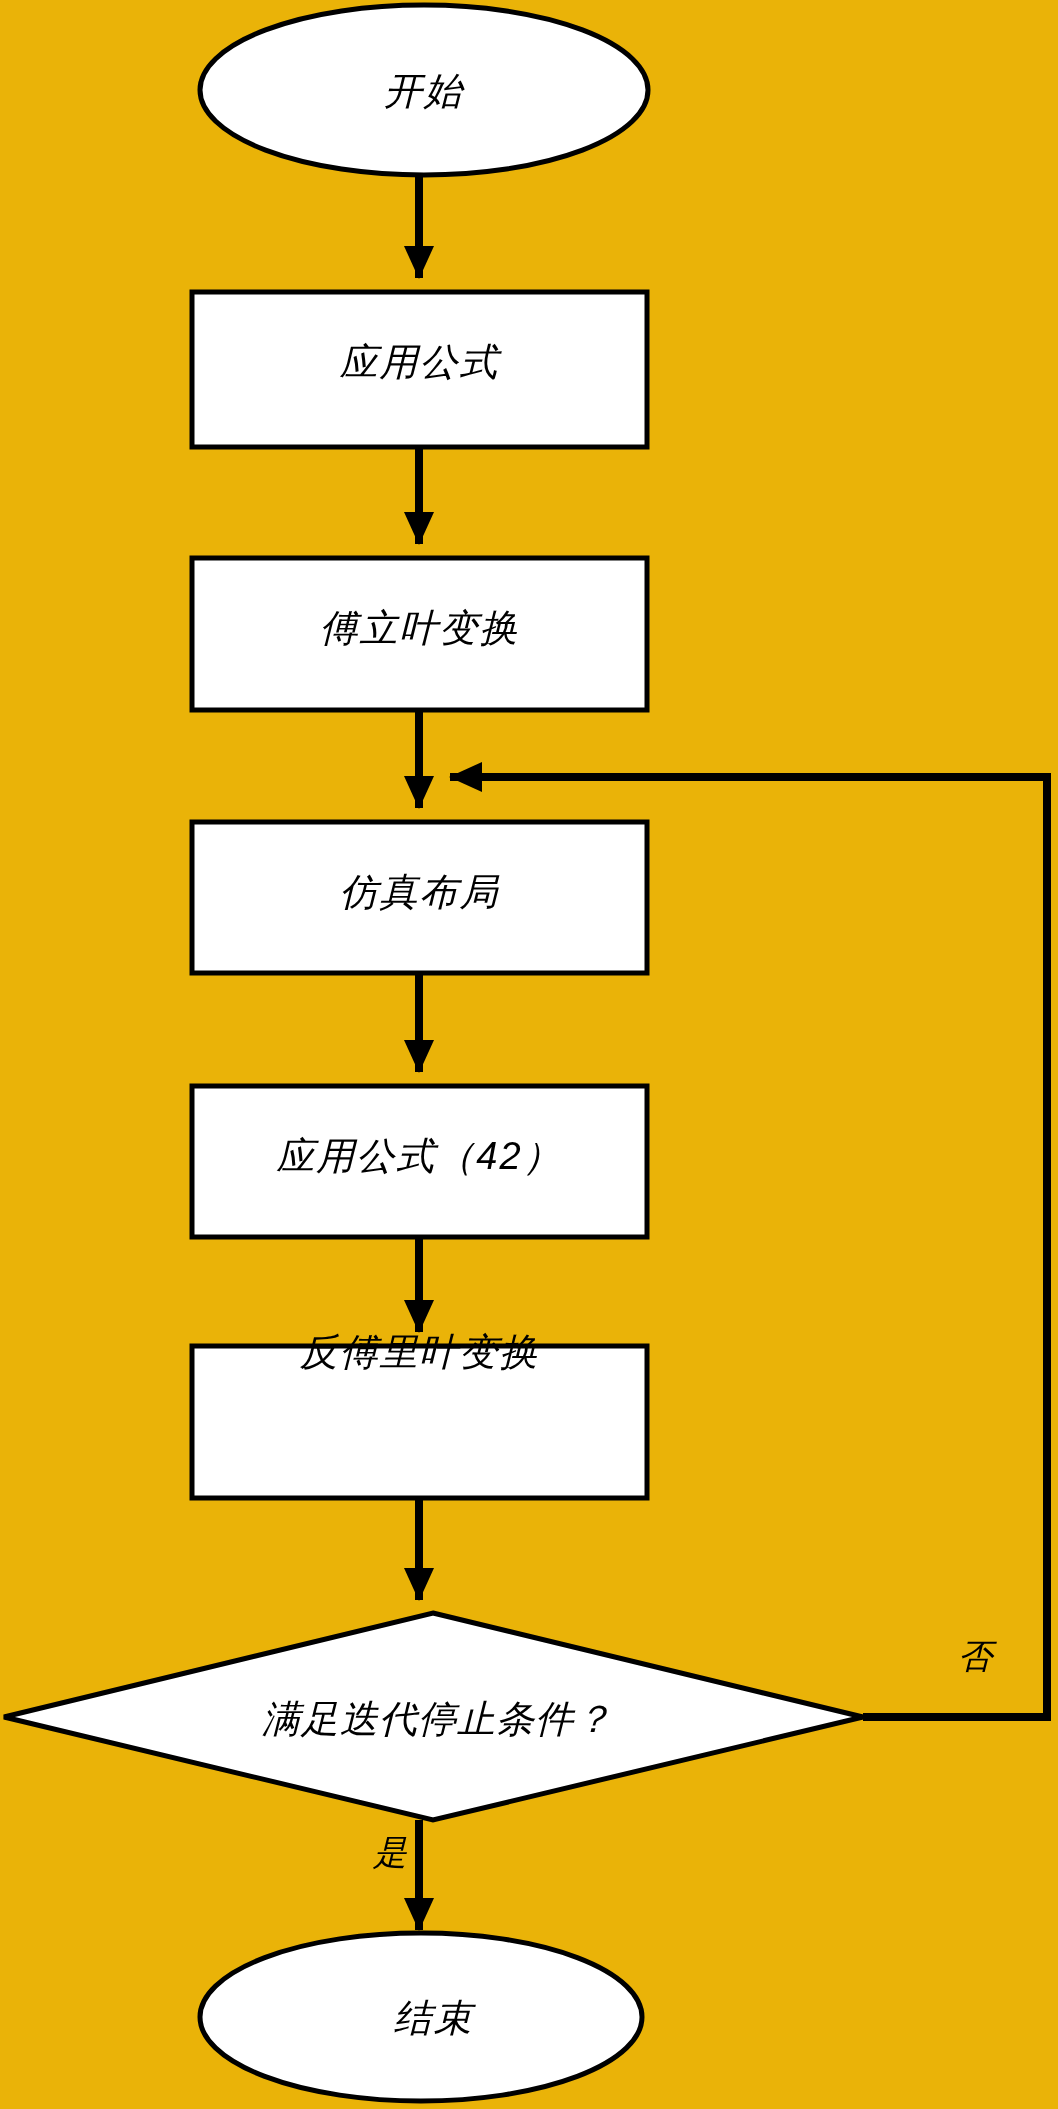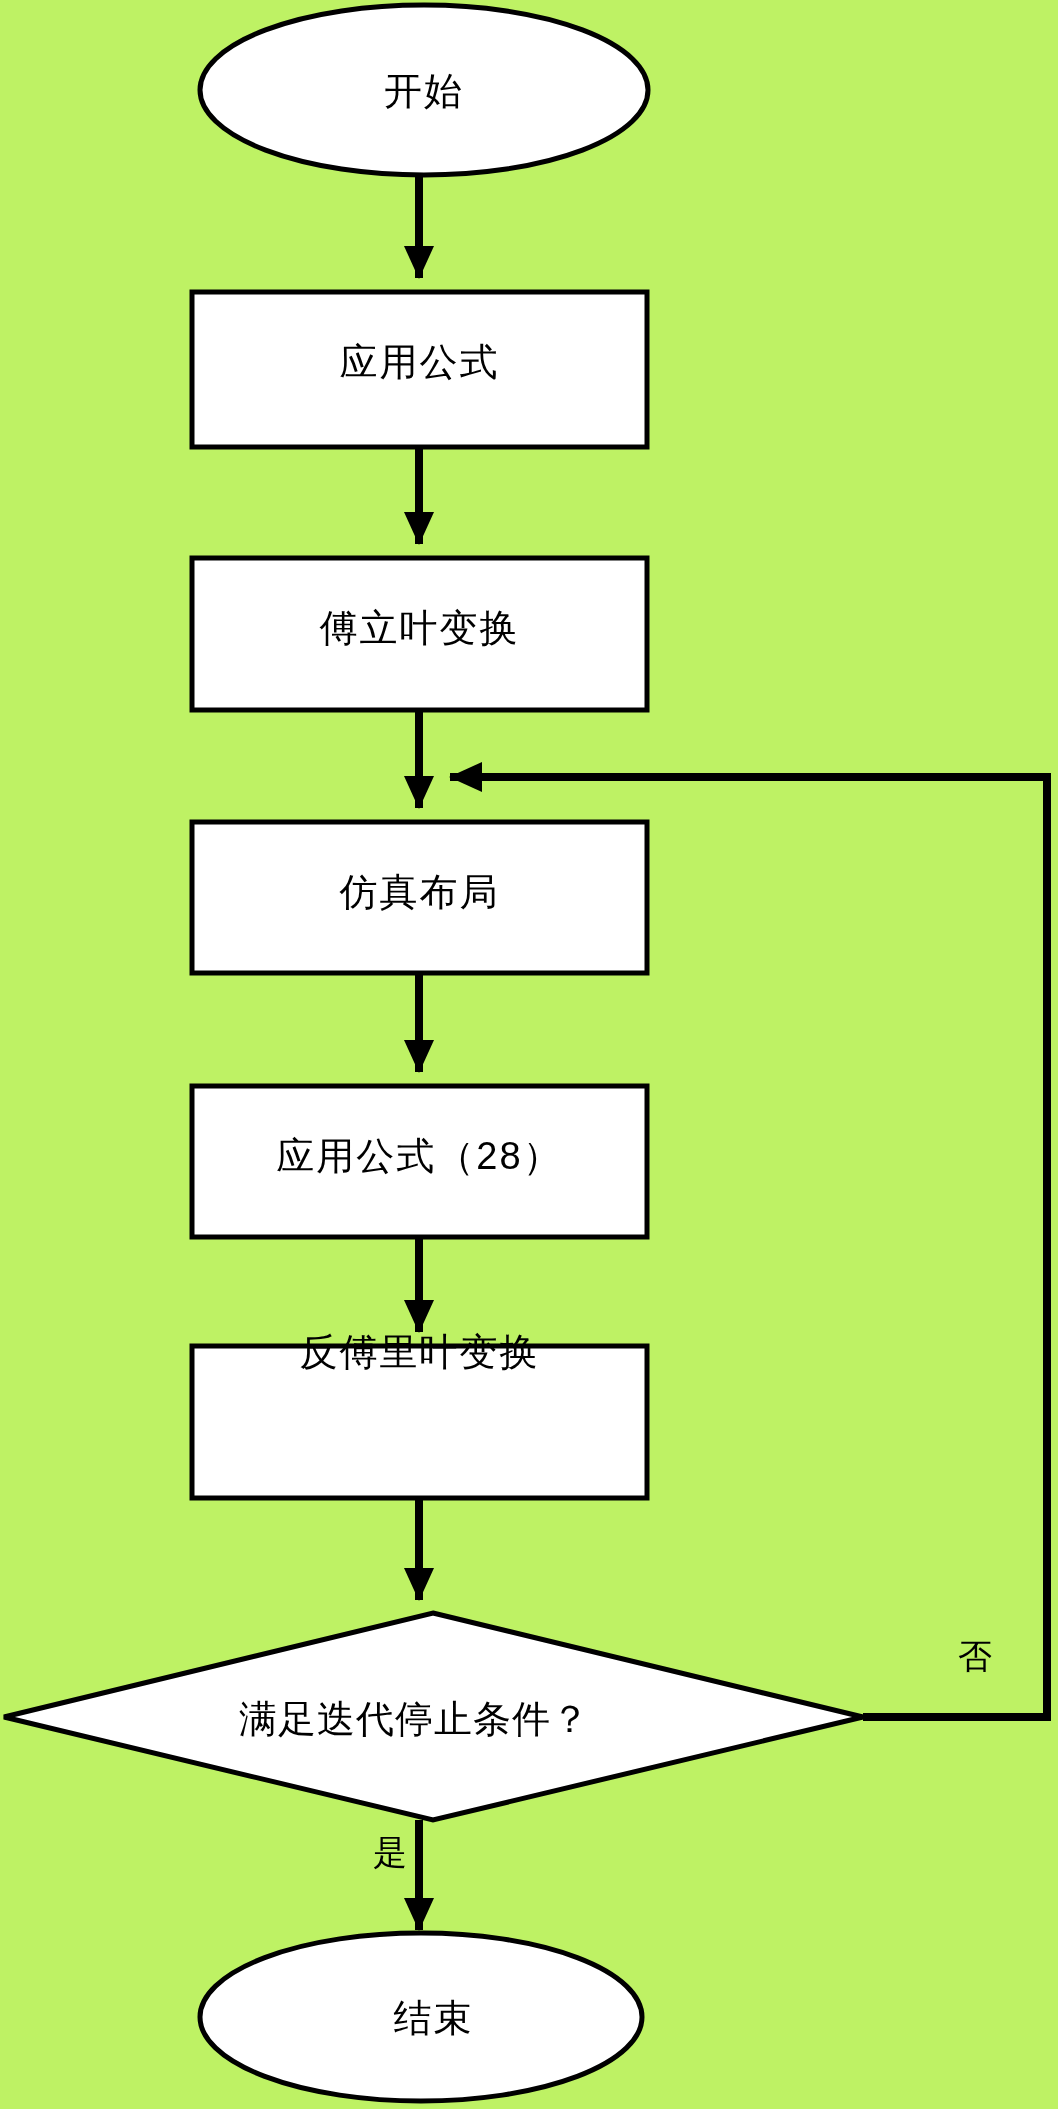--- a/index.html
+++ b/index.html
@@ -8,22 +8,23 @@
     padding: 0;
     background: #ffffff;
   }
   body {
     font-family: "Liberation Sans", "DejaVu Sans", sans-serif;
   }
   #canvas {
     position: relative;
     width: 1058px;
     height: 2109px;
-    background: #bef264;
+    background: #eab308;
     overflow: hidden;
+    font-style: italic;
   }
   #flow-svg {
     position: absolute;
     top: 0;
     left: 0;
     width: 1058px;
     height: 2109px;
   }
   .node-text {
     position: absolute;
@@ -102,25 +103,25 @@
   </svg>
 
   <div class="node-text terminal-text" style="left:200px; top:66px; width:448px;">开始</div>
 
   <div class="node-text process-text" style="left:192px; top:337px; width:455px;">应用公式</div>
 
   <div class="node-text process-text" style="left:192px; top:603px; width:455px;">傅立叶变换</div>
 
   <div class="node-text process-text" style="left:192px; top:867px; width:455px;">仿真布局</div>
 
-  <div class="node-text process-text" style="left:192px; top:1131px; width:455px;">应用公式（28）</div>
+  <div class="node-text process-text" style="left:192px; top:1131px; width:455px;">应用公式（42）</div>
 
   <div class="node-text process-text" style="left:192px; top:1327px; width:455px;">反傅里叶变换</div>
 
-  <div class="node-text decision-text" style="left:187px; top:1694px; width:455px;">满足迭代停止条件？</div>
+  <div class="node-text decision-text" style="left:210px; top:1694px; width:455px;">满足迭代停止条件？</div>
 
   <div class="node-text terminal-text" style="left:212px; top:1993px; width:443px;text-align:center;">结束</div>
 
   <div class="node-text edge-label" style="left:945px; top:1634px; width:60px;">否</div>
 
   <div class="node-text edge-label" style="left:360px; top:1830px; width:60px;">是</div>
 
   <div class="shape-hit" style="left:200px; top:5px; width:448px; height:171px;"></div>
   <div class="shape-hit" style="left:192px; top:292px; width:455px; height:155px;"></div>
   <div class="shape-hit" style="left:192px; top:558px; width:455px; height:152px;"></div>

